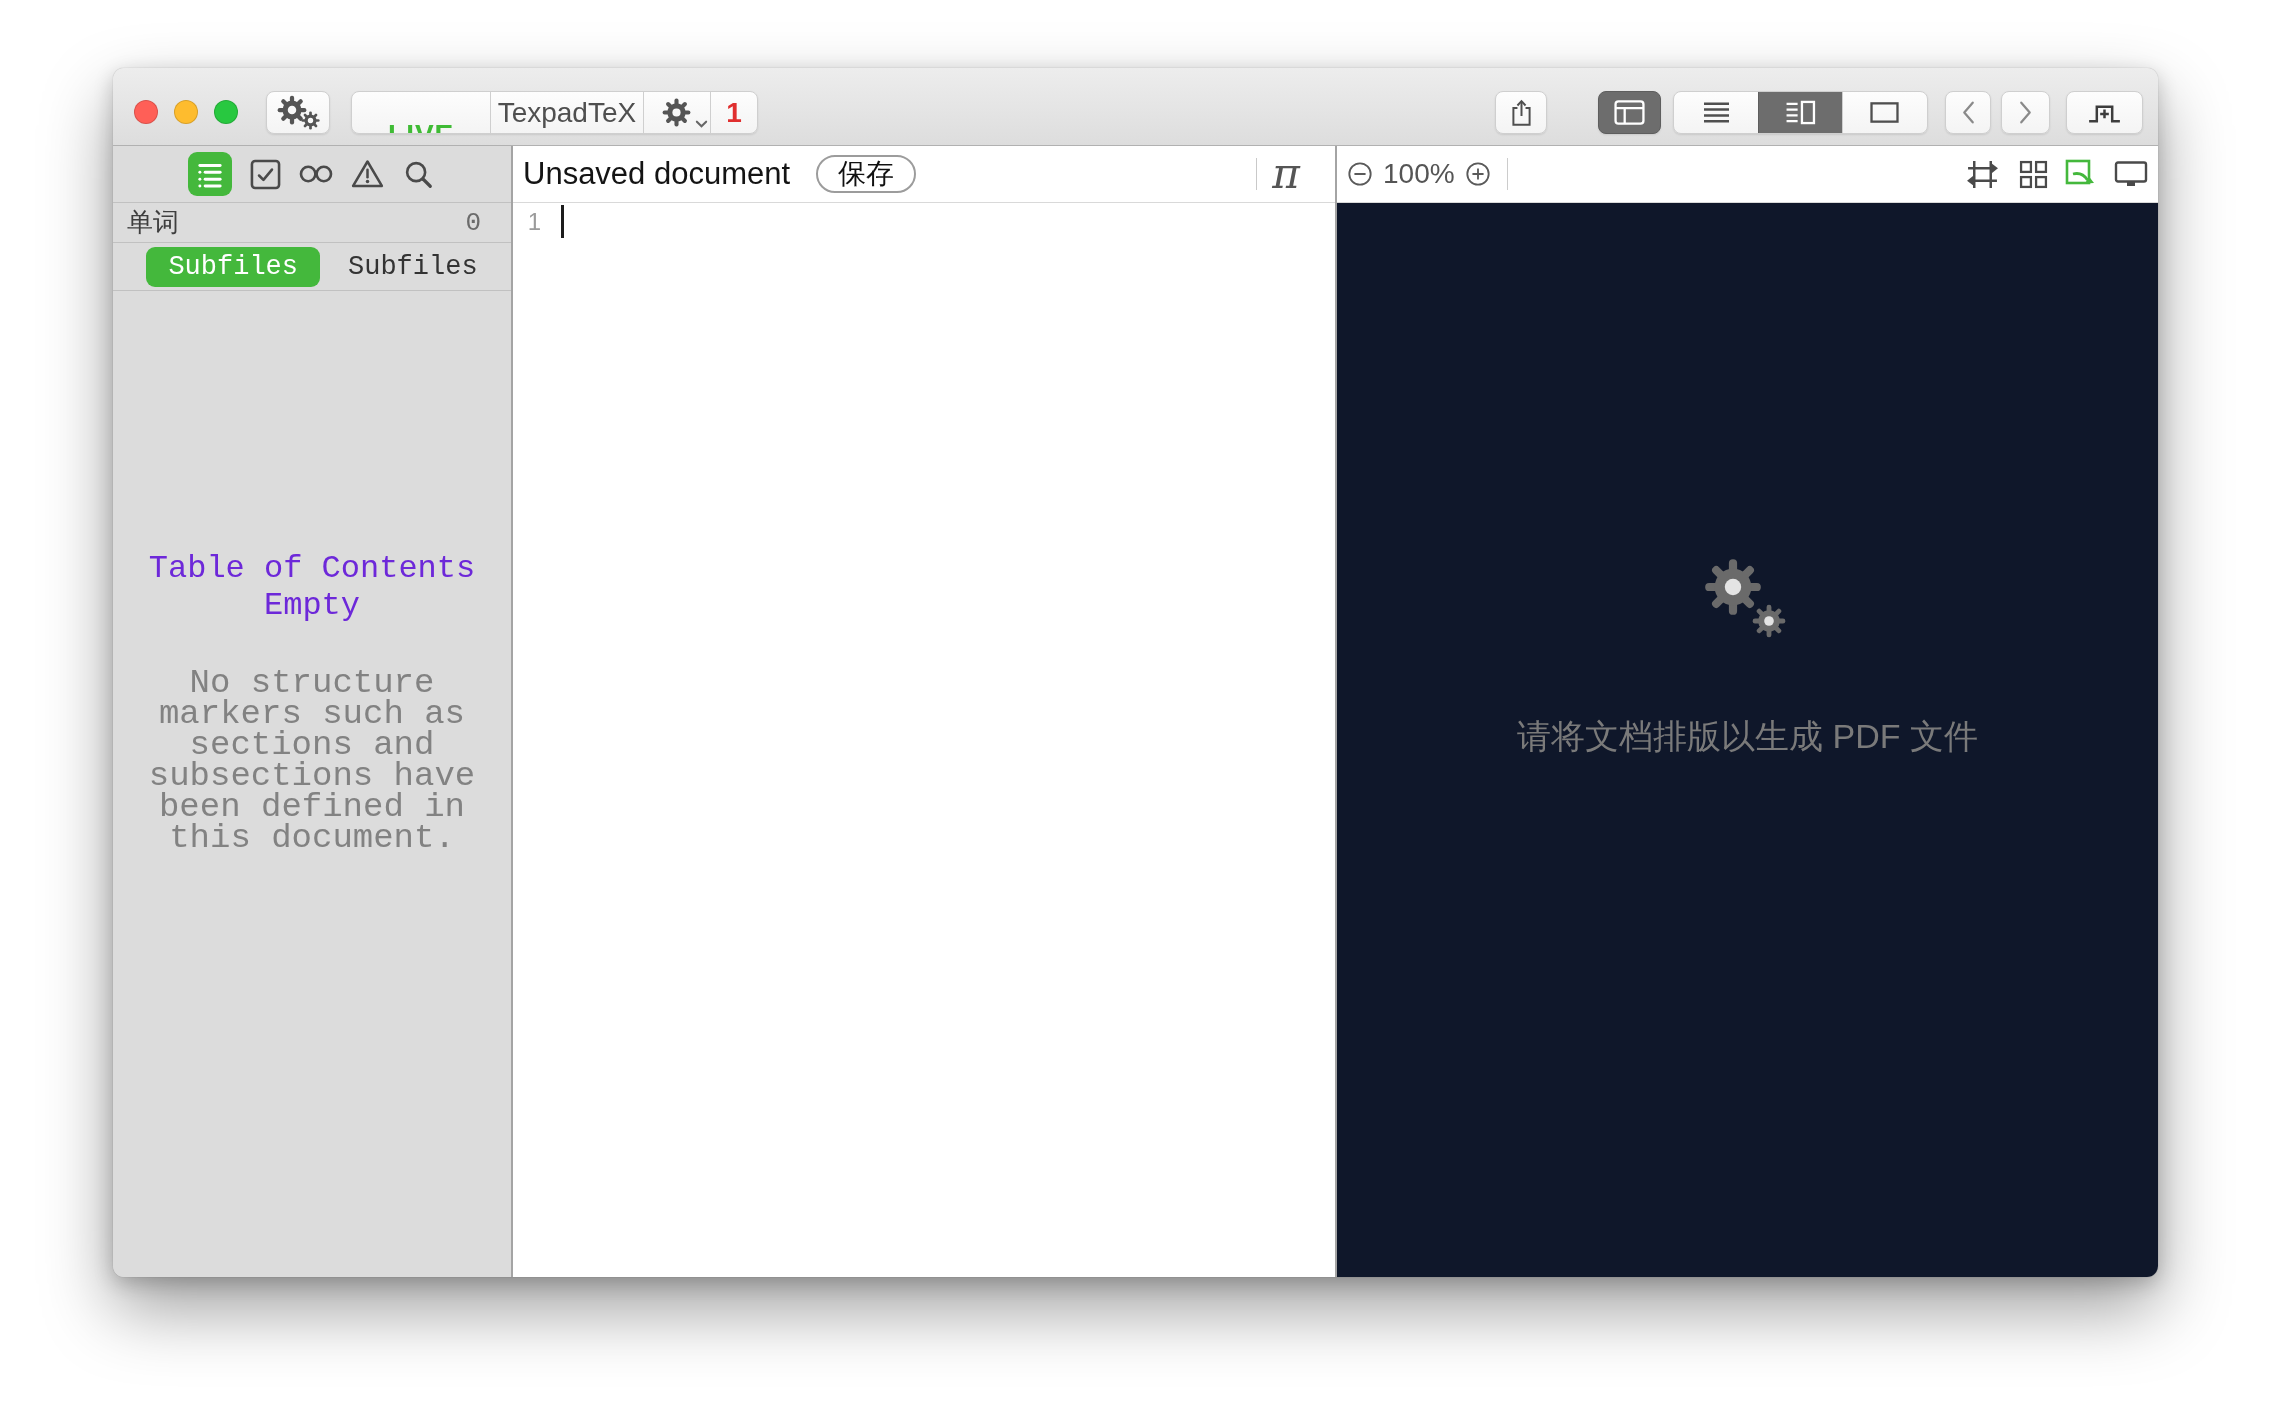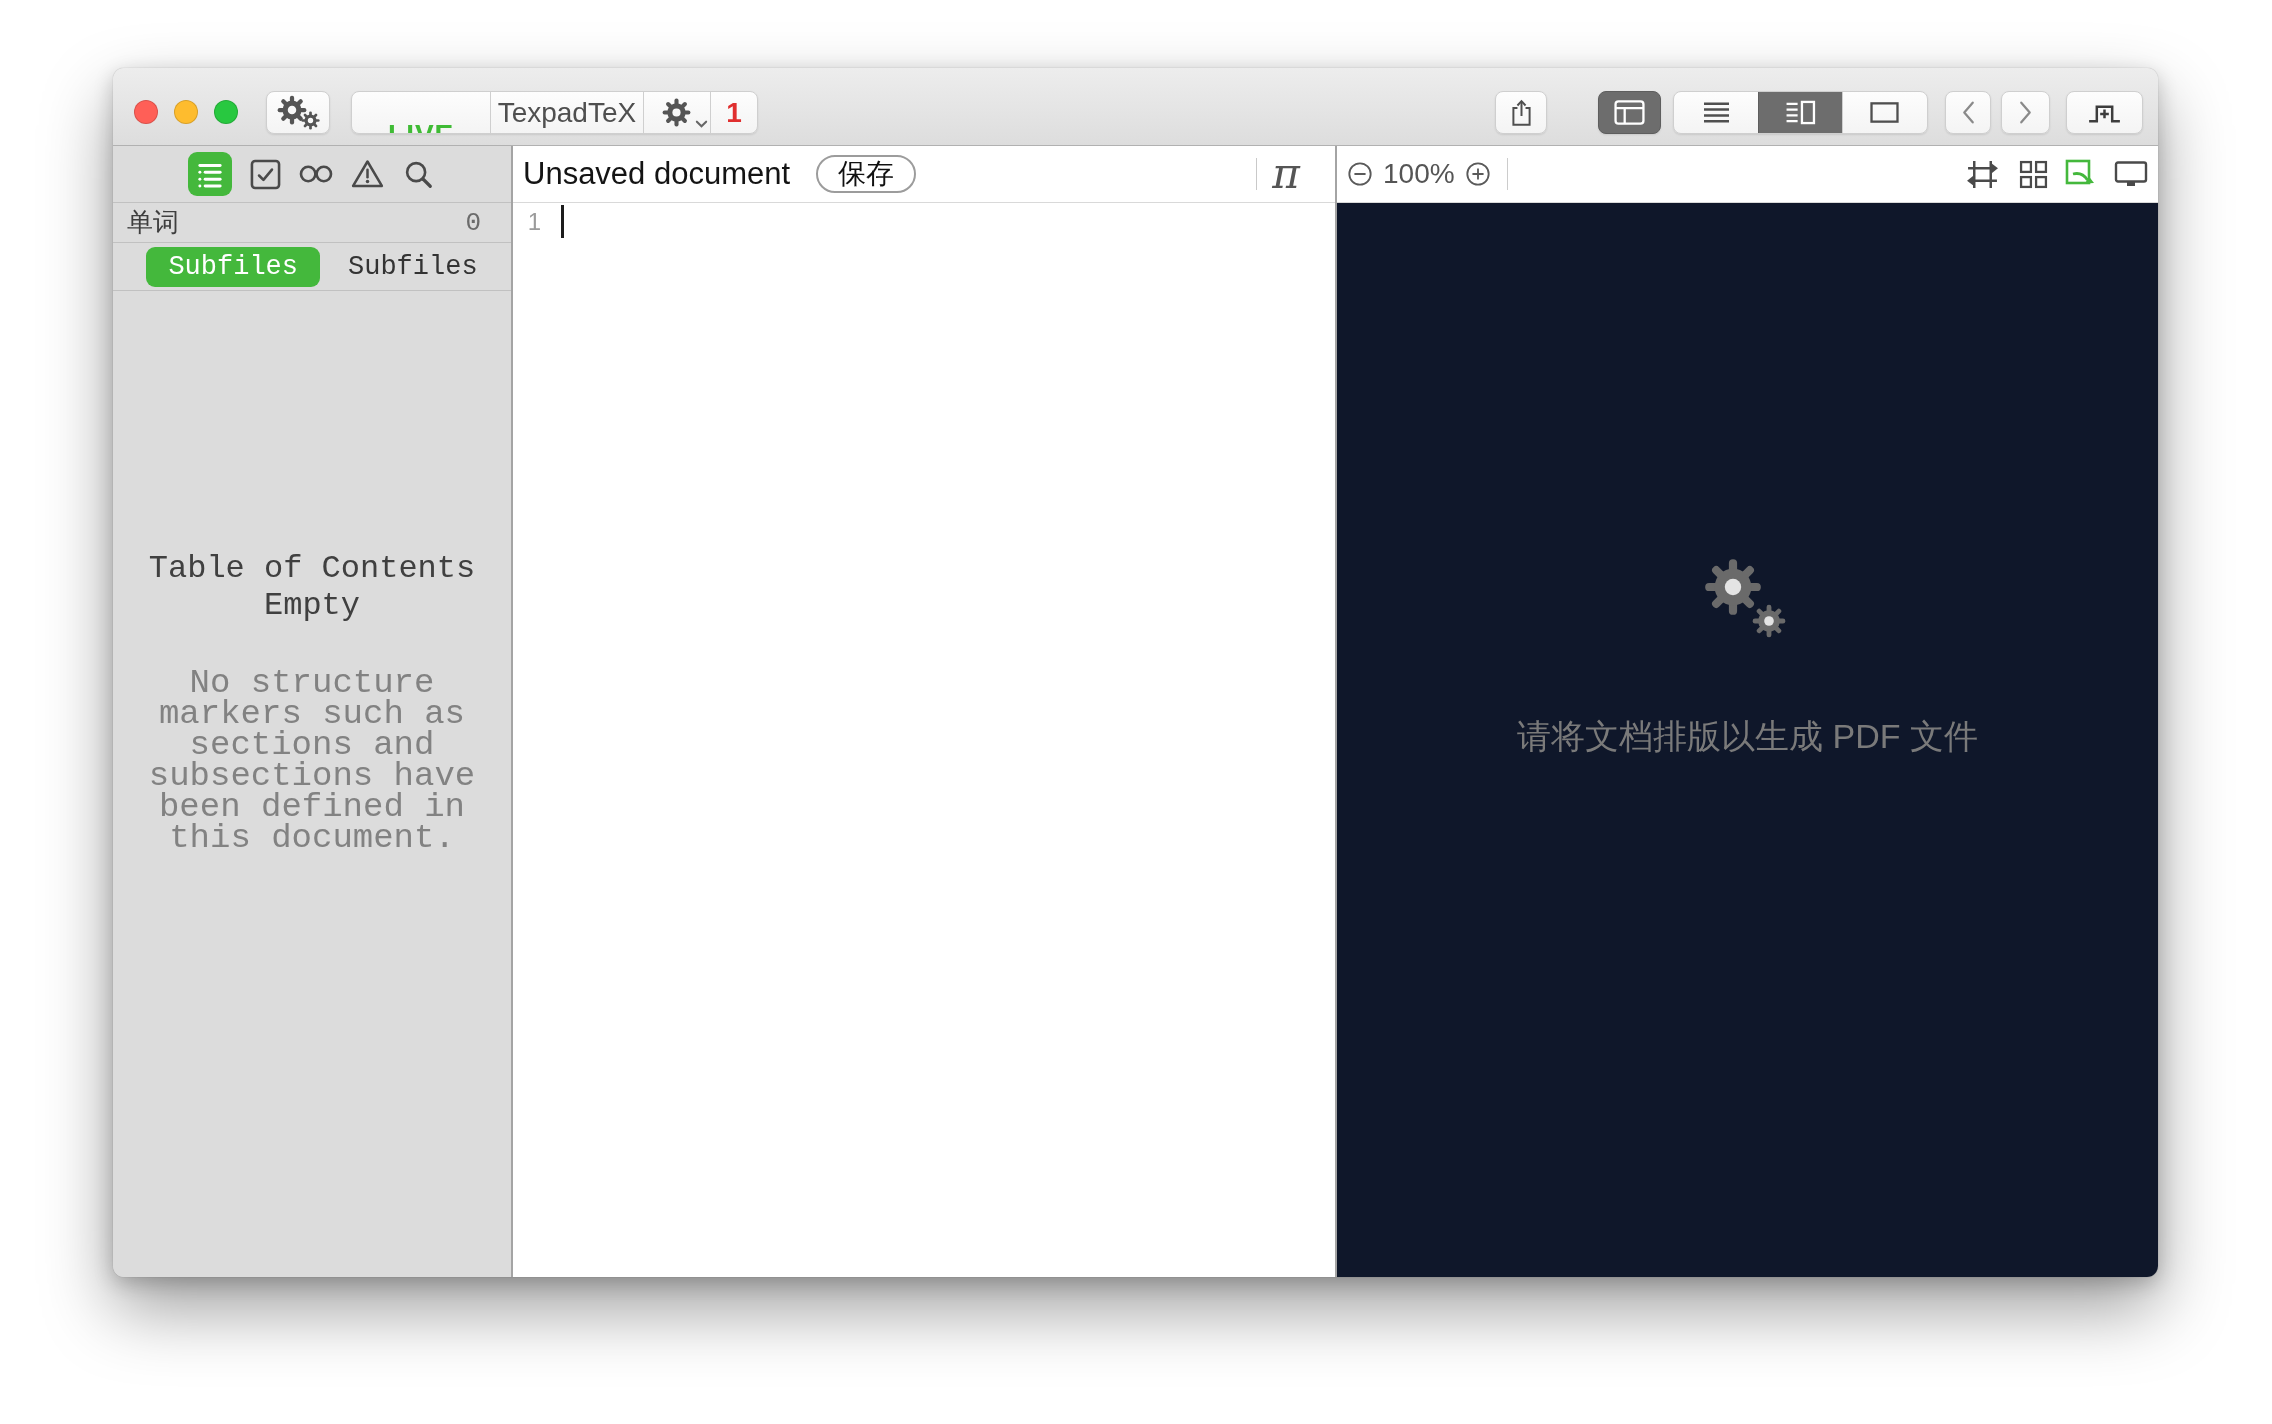--- a/index.html
+++ b/index.html
@@ -49,21 +49,21 @@
   .main{position:absolute;left:0;right:0;top:78px;bottom:0;display:flex;}
   .sidebar{width:398px;flex:none;background:#dcdcdc;border-right:2px solid #a4a4a4;position:relative;box-sizing:content-box;font-family:Liberation Mono, monospace;}
   .sb-icons{height:56px;border-bottom:1px solid #c1c1c1;display:flex;align-items:center;justify-content:center;gap:15px;color:#4a4a4a;}
   .tile{width:44px;height:44px;border-radius:9px;background:#44b83c;display:flex;align-items:center;justify-content:center;}
   .sb-icon{display:flex;align-items:center;justify-content:center;width:36px;height:44px;}
   .sb-words{height:39px;border-bottom:1px solid #c1c1c1;display:flex;align-items:center;padding:0 30px 0 14px;font-size:26px;color:#3f3f3f;}
   .sb-words .val{margin-left:auto;color:#6b6b6b;}
   .sb-tabs{height:47px;border-bottom:1px solid #c1c1c1;display:flex;align-items:center;justify-content:center;gap:28px;}
   .pill{background:#44b83c;color:#ffffff;height:40px;padding:0 22px;border-radius:9px;display:flex;align-items:center;font-size:27px;}
   .plain-tab{font-size:27px;color:#333333;}
-  .toc-title{position:absolute;top:404px;left:0;right:0;text-align:center;font-size:32px;color:#404040;}
+  .toc-title{position:absolute;top:404px;left:0;right:0;text-align:center;font-size:32px;color:#6d28d9;}
   .toc-msg{position:absolute;top:522px;left:10px;right:10px;text-align:center;font-size:34px;line-height:31px;color:#828282;}
   
   .editor{width:822px;flex:none;background:#ffffff;border-right:2px solid #a4a4a4;position:relative;}
   .ed-header{height:57px;border-bottom:1px solid #d9d9d9;box-sizing:border-box;display:flex;align-items:center;padding:0 20px 0 10px;}
   .ed-title{font-size:31px;color:#141414;}
   .save-btn{margin-left:26px;height:38px;padding:0 20px;border:2px solid #9c9c9c;border-radius:19px;background:transparent;display:flex;align-items:center;font-size:28px;color:#111;font-family:inherit;}
   .ed-sep{width:1px;height:32px;background:#c9c9c9;margin-left:auto;}
   .pi{width:58px;text-align:center;font-family:"DejaVu Serif",serif;font-style:italic;font-size:42px;color:#555;line-height:1;}
   .ed-body{position:relative;height:calc(100% - 57px);}
   .line-num{position:absolute;left:0;top:5px;width:28px;text-align:right;font-size:24px;color:#9b9b9b;}

